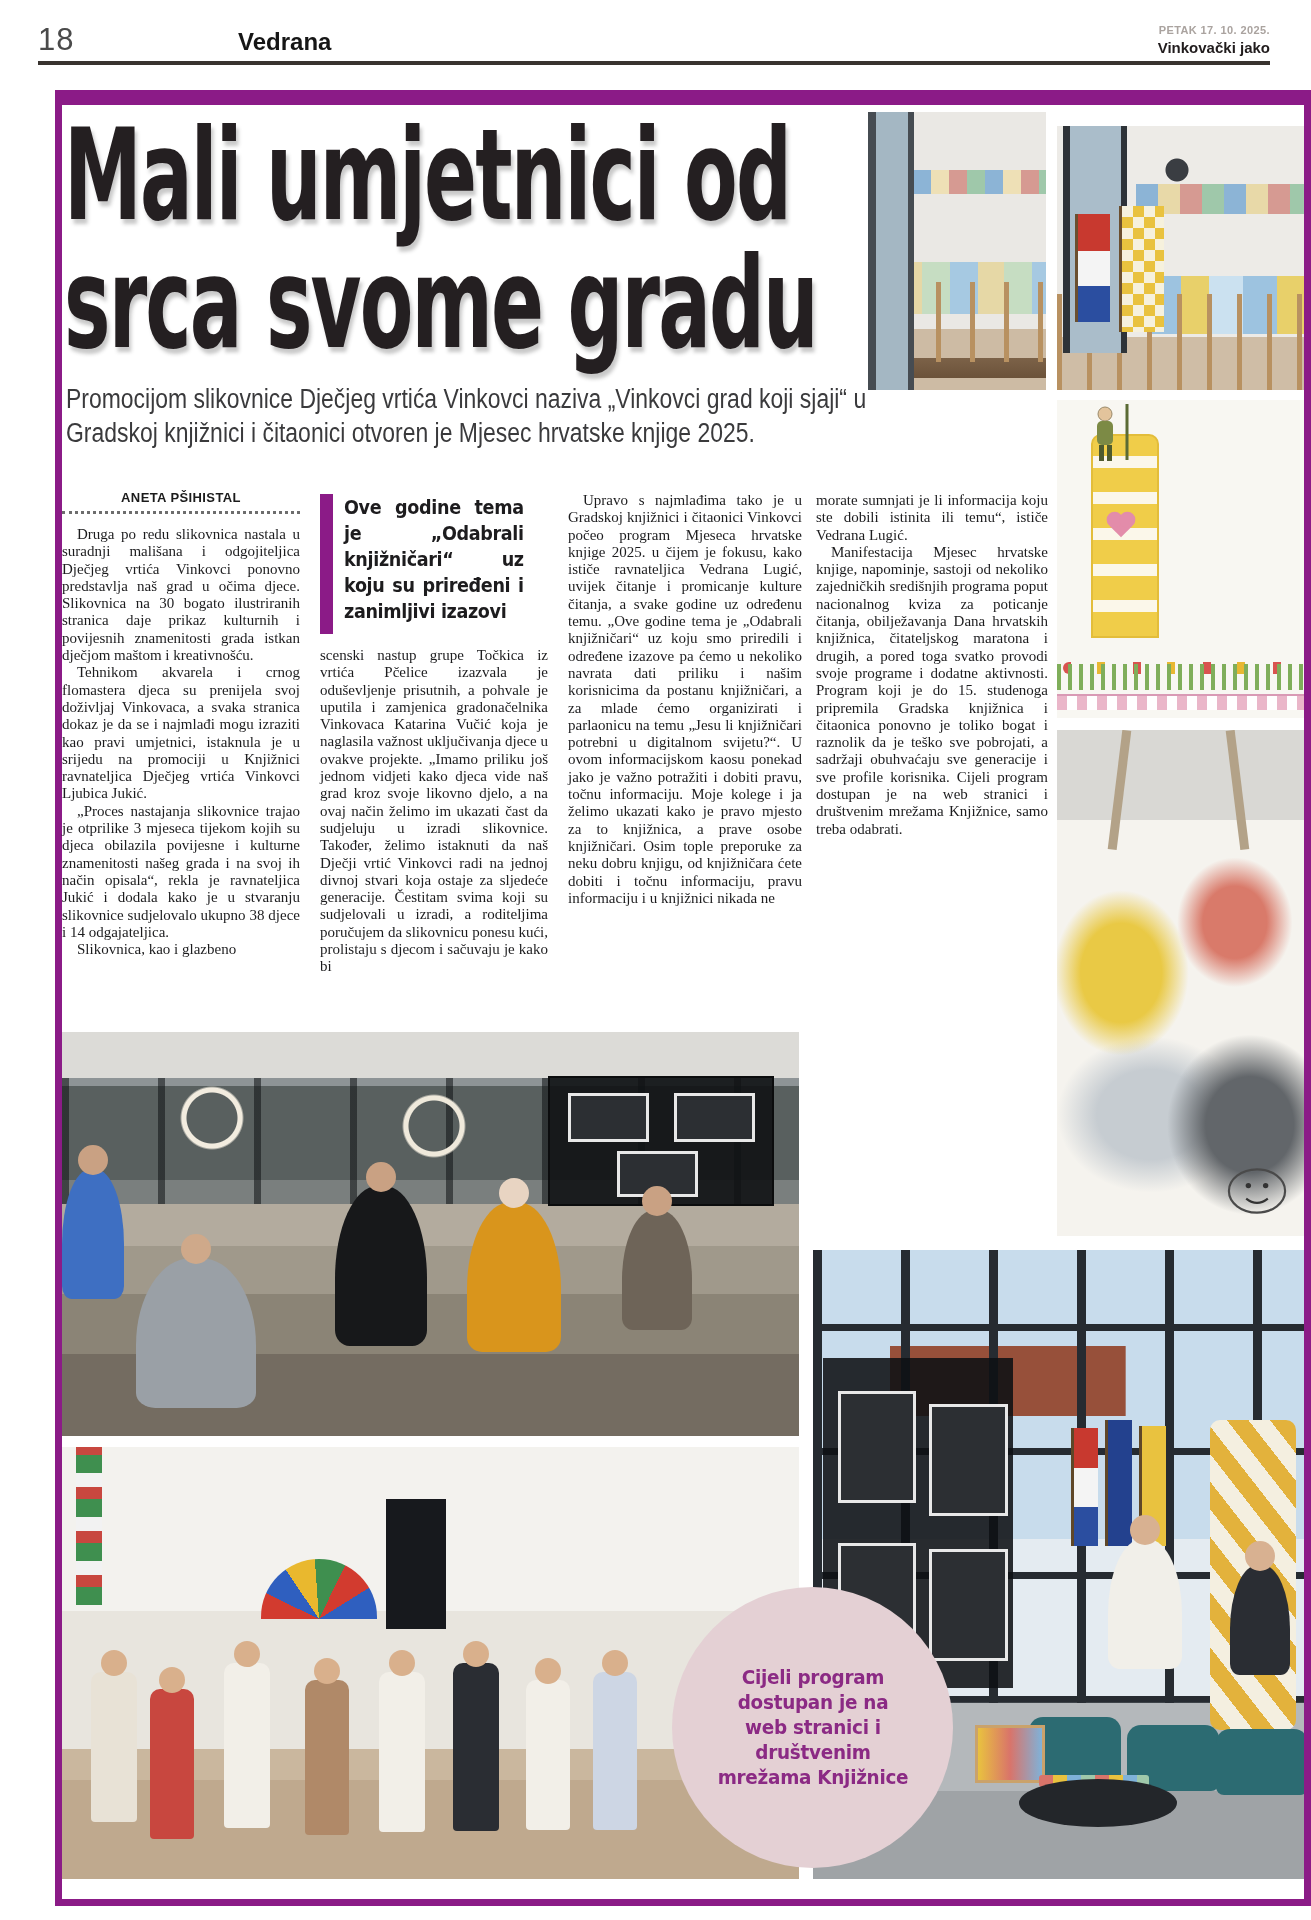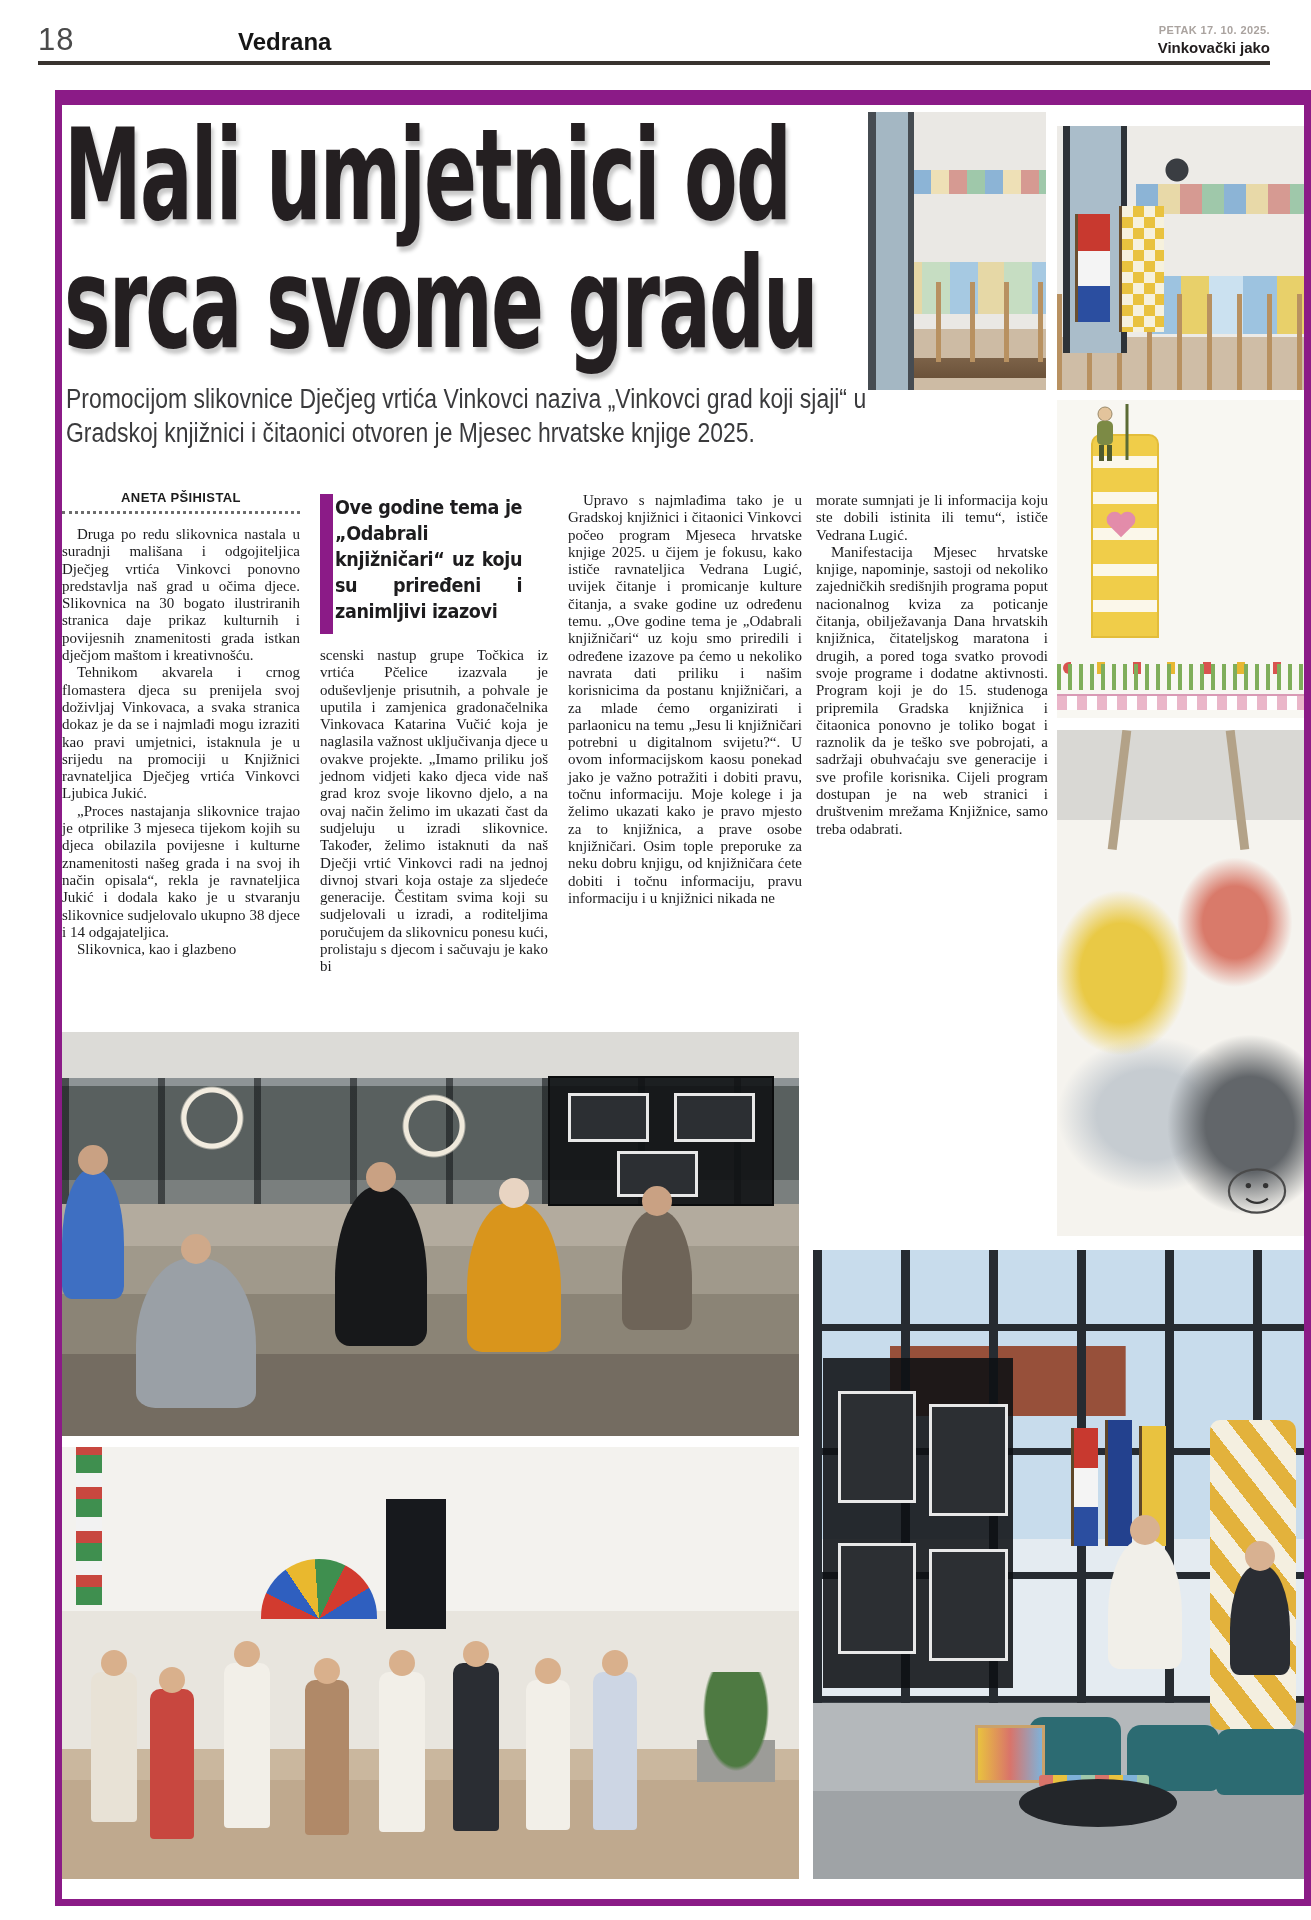--- a/index.html
+++ b/index.html
@@ -39,21 +39,21 @@
   .col{font-family:"Liberation Serif",serif;font-size:15px;line-height:17.3px;
        text-align:justify;color:#1c1c1e;}
   .col p{margin:0 0 0 0;}
   .col p.ind{text-indent:15px;margin-top:0;}
   #col1{left:62px;top:526px;width:238px;}
   #col2{left:320px;top:494px;width:228px;}
   #col3{left:568px;top:492px;width:234px;}
   #col4{left:816px;top:492px;width:232px;}
 
   
-  #pullquote{display:flex;gap:2px;margin-bottom:13px;font-family:"Liberation Sans",sans-serif;}
+  #pullquote{display:flex;gap:11px;margin-bottom:13px;font-family:"Liberation Sans",sans-serif;}
   #pq-bar{width:15px;min-height:140px;background:#8b1b87;}
   #pq-text{font-family:"DejaVu Sans",sans-serif;font-weight:bold;font-size:20px;line-height:26px;
            color:#1d1c1e;width:240px;transform:scaleX(.88);transform-origin:0 0;letter-spacing:-.4px;}
 
   
   #promo-box{left:814px;top:888px;width:232px;height:348px;background:#e4d3d6;border-radius:26px;
              box-sizing:border-box;padding:20px 16px;}
   #promo-title{font-family:"DejaVu Sans",sans-serif;font-weight:bold;font-size:21.5px;line-height:26px;
                color:#a8217e;width:252px;transform:scaleX(.87);transform-origin:0 0;letter-spacing:-.3px;}
   #promo-divider{width:196px;height:0;border-top:2px solid #3c3c3c;margin:13px 0 11px 2px;}
@@ -294,14 +294,17 @@
     <div class="chair" style="left:44%;bottom:96px;"></div>
     <div class="chair" style="left:64%;bottom:88px;"></div>
     <div class="chair" style="left:82%;bottom:84px;"></div>
     <div class="fig" style="left:60%;top:46%;width:74px;height:130px;background:#f1efe9;--skin:#d8b191;"></div>
     <div class="fig" style="left:85%;top:50%;width:60px;height:110px;background:#2a2d33;--skin:#d8b191;"></div>
     <div id="lib-easel"></div>
     <div id="lib-books"></div>
     <div id="lib-table"></div>
   </div>
 
+  <div class="abs" id="circle-note">
+    <div id="circle-text">Cijeli program dostupan je na web stranici i društvenim mrežama Knjižnice</div>
+  </div>
 
 </div>
 
 </body></html>

